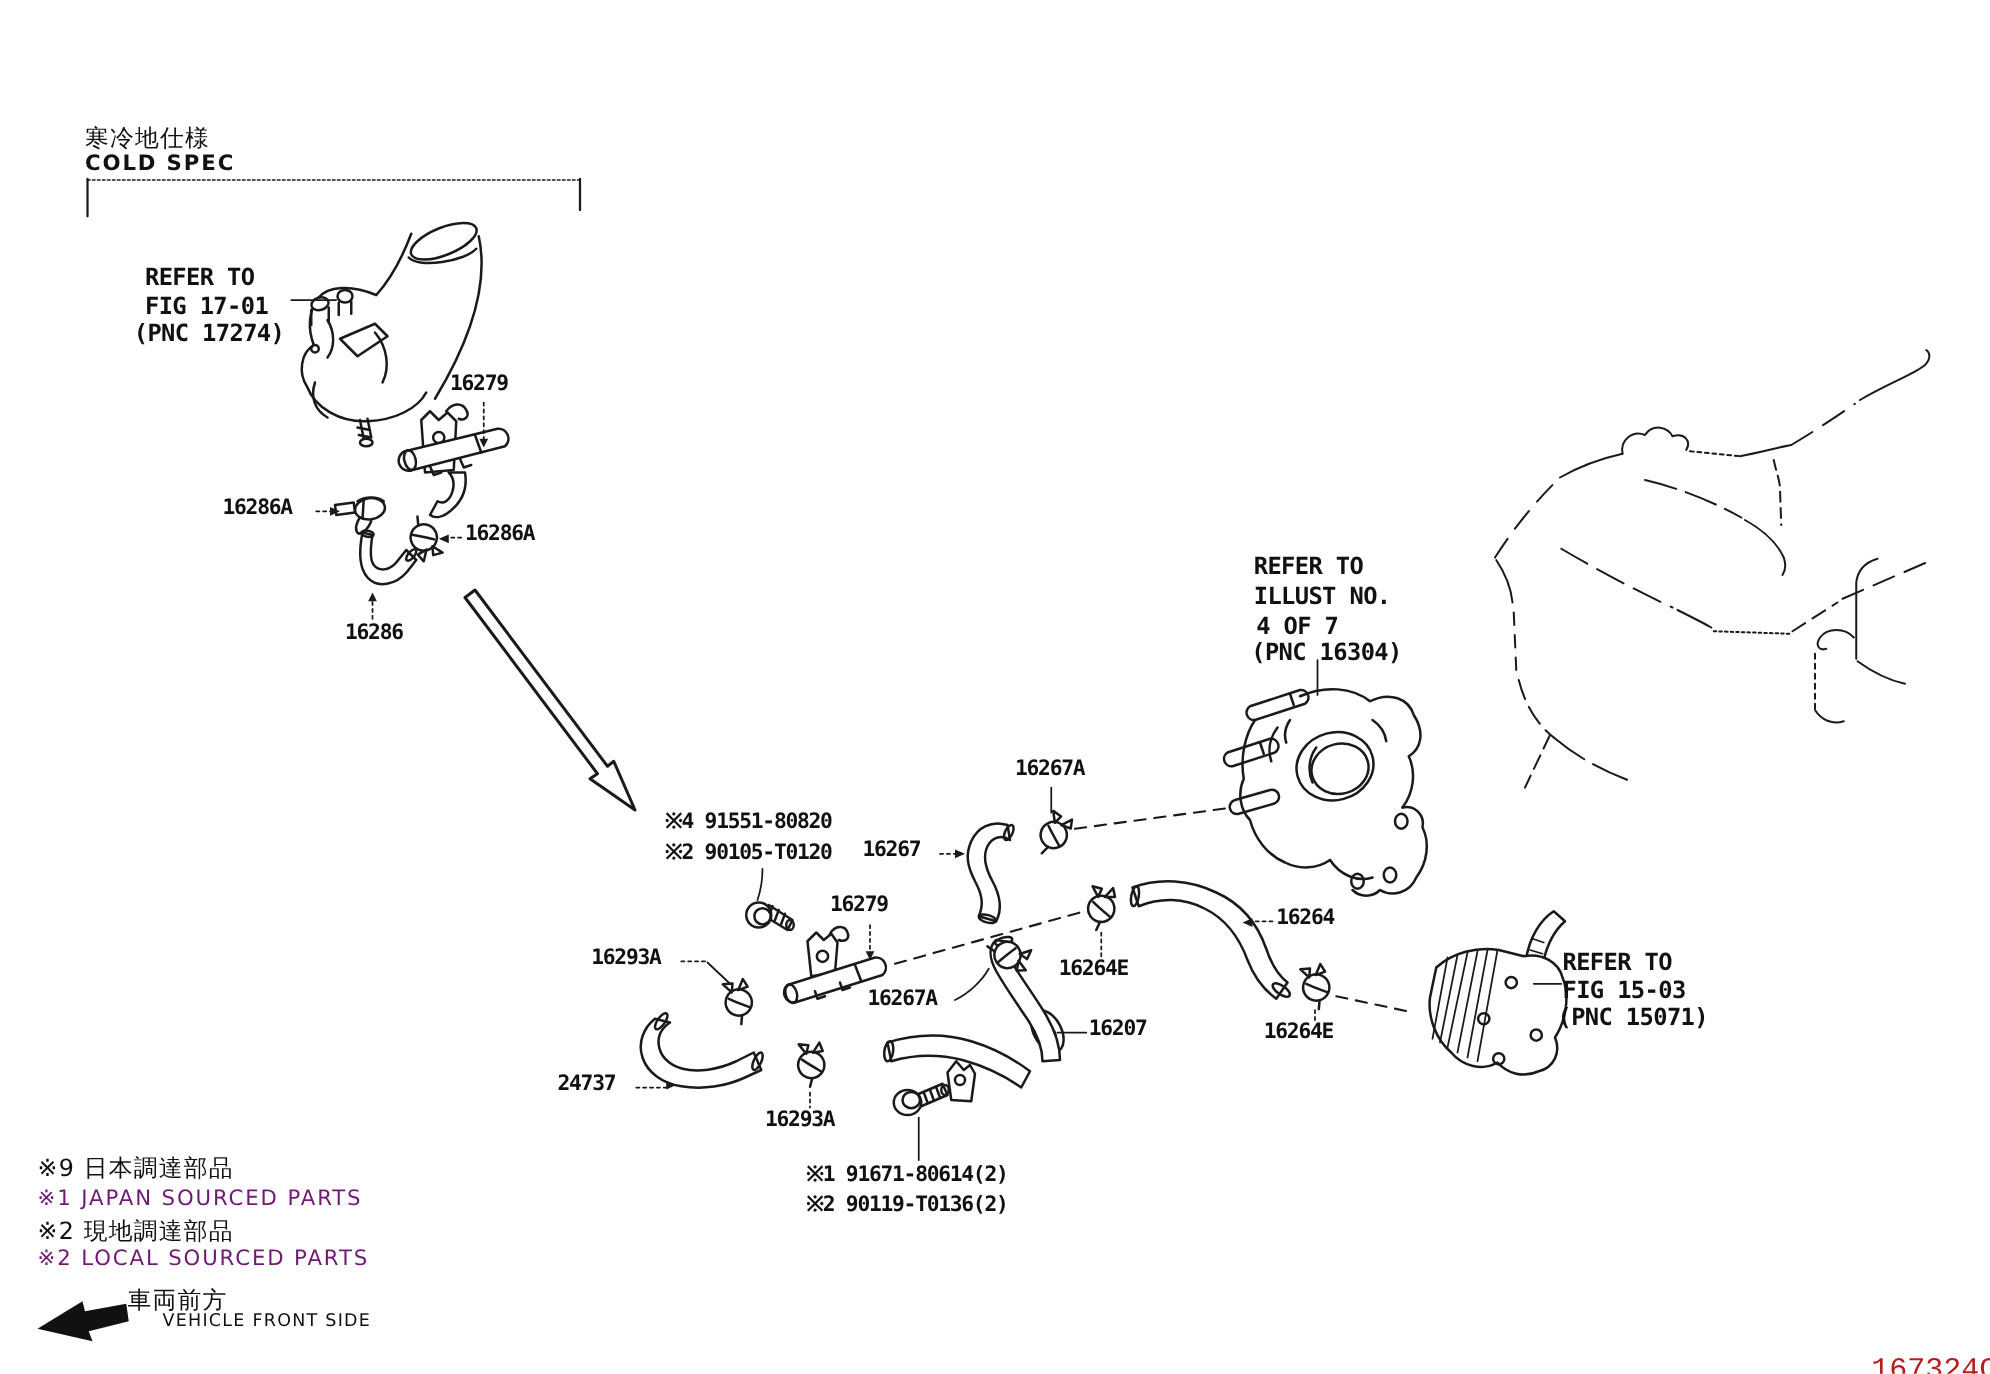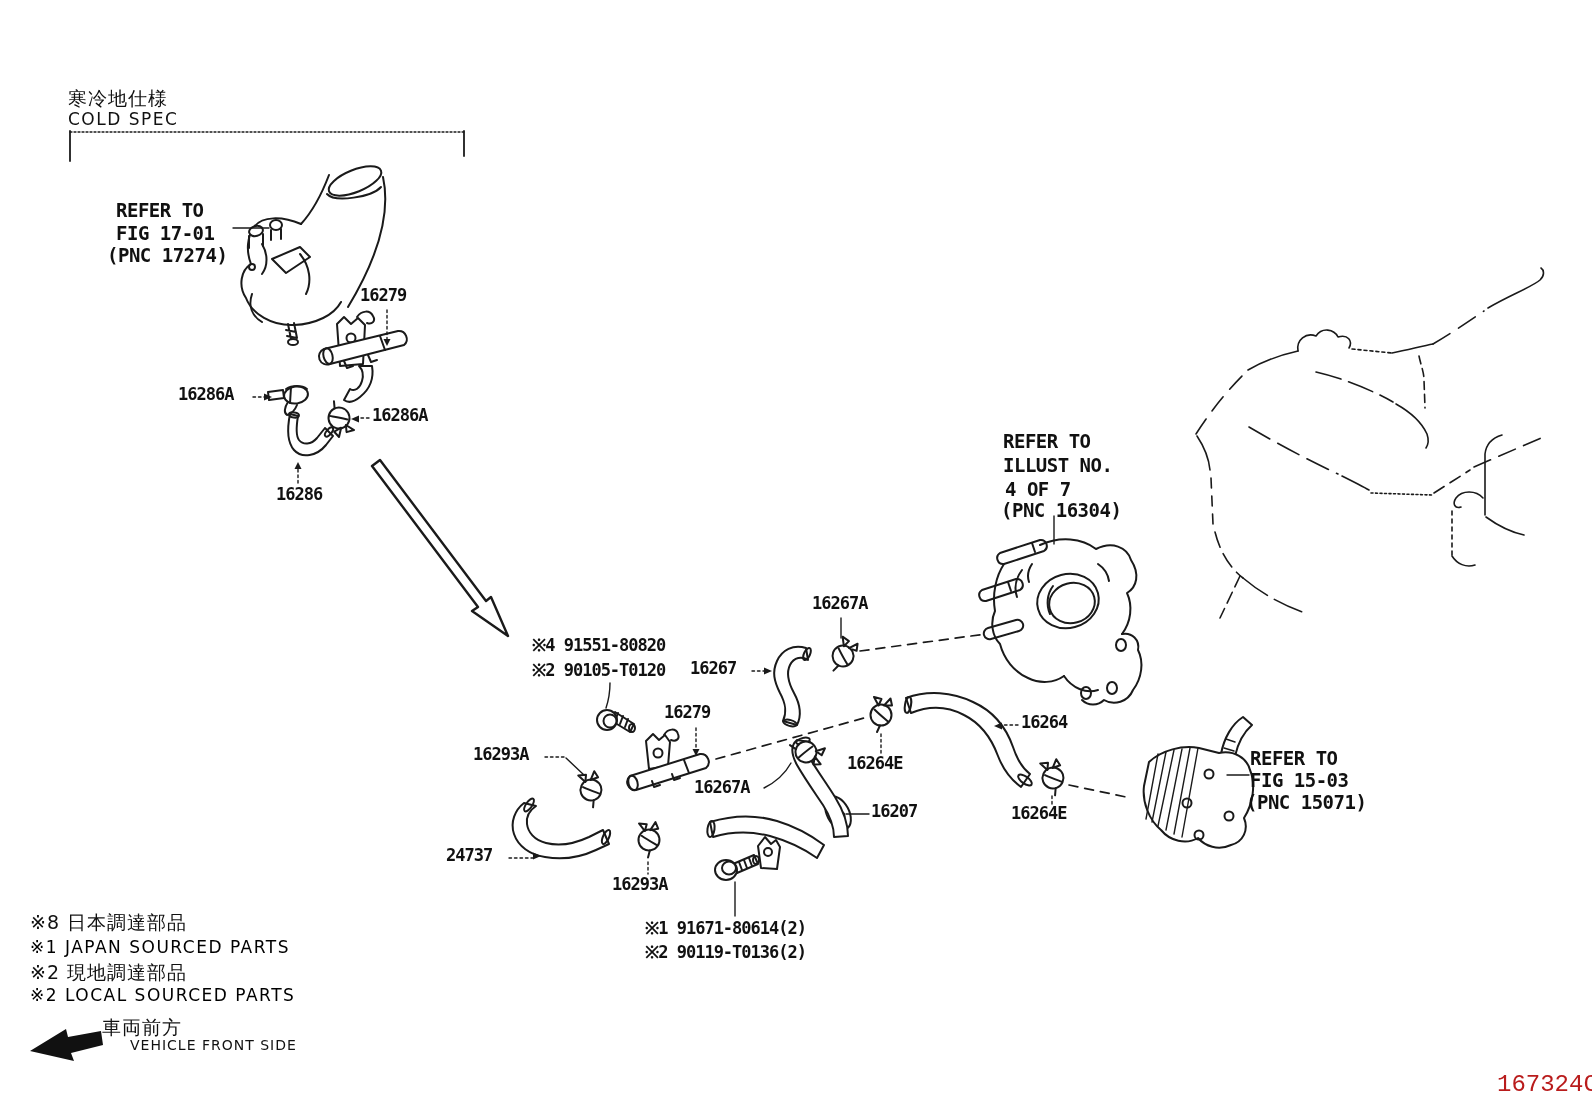--- a/index.html
+++ b/index.html
@@ -1,35 +1,35 @@
 <!DOCTYPE html>
 <html><head>
 <meta charset="utf-8">
 <style>
   html,body{margin:0;padding:0;}
   body{
     width:1592px;height:1099px;position:relative;background:#ffffff;
     font-family:"DejaVu Sans",sans-serif;color:#1a1a1a;overflow:hidden;
   }
-  #stage{position:absolute;left:0;top:4px;width:1592px;height:886px;}
+  #stage{position:absolute;left:0;top:16px;width:1592px;height:886px;}
   svg{position:absolute;left:0;top:0;}
   .pn{
     position:absolute;font-family:"DejaVu Sans Mono","Liberation Mono",monospace;
     font-weight:bold;font-size:17px;letter-spacing:-1px;line-height:1;
     white-space:nowrap;color:#111;
   }
   .refblk{
     position:absolute;font-family:"DejaVu Sans Mono","Liberation Mono",monospace;
     font-weight:bold;font-size:19px;letter-spacing:-0.5px;line-height:23px;
     white-space:pre;color:#111;
   }
   .note-jp{position:absolute;font-size:19px;letter-spacing:1px;white-space:nowrap;color:#111;}
-  .note-en{position:absolute;font-size:17px;letter-spacing:1.5px;white-space:nowrap;color:#000000;}
+  .note-en{position:absolute;font-size:17px;letter-spacing:1.5px;white-space:nowrap;color:#701a75;}
   .hdr-jp{position:absolute;font-size:19px;letter-spacing:1px;color:#111;}
-  .hdr-en{position:absolute;font-size:17px;letter-spacing:1.5px;color:#111;}
+  .hdr-en{position:absolute;font-size:17px;letter-spacing:1.5px;color:#111;font-weight:bold;}
   .front-en{position:absolute;font-size:14px;letter-spacing:1px;color:#111;margin-left:28px;}
   .code{position:absolute;font-family:Liberation Mono, monospace;
     font-size:24px;letter-spacing:0;color:#b91c1c;}
 </style>
 </head>
 <body>
 
 <div id="stage">
 
 <svg width="1592" height="1099" viewBox="0 0 1592 1099" fill="none" stroke="#1a1a1a" stroke-width="2" stroke-linecap="round" stroke-linejoin="round">
@@ -294,21 +294,21 @@
 <div class="pn" style="left:871px;top:799px;">16207</div>
 <div class="pn" style="left:446px;top:843px;">24737</div>
 <div class="pn" style="left:612px;top:872px;">16293A</div>
 <div class="pn" style="left:645px;top:916px;">※1 91671-80614(2)</div>
 <div class="pn" style="left:645px;top:940px;">※2 90119-T0136(2)</div>
 
 <div class="refblk" style="left:1250px;top:743px;">REFER TO</div>
 <div class="refblk" style="left:1250px;top:765px;">FIG 15-03</div>
 <div class="refblk" style="left:1246px;top:787px;">(PNC 15071)</div>
 
-<div class="note-jp" style="left:30px;top:906px;">※8 日本調達部品</div>
+<div class="note-jp" style="left:30px;top:906px;">※9 日本調達部品</div>
 <div class="note-en" style="left:30px;top:933px;">※1 JAPAN SOURCED PARTS</div>
 <div class="note-jp" style="left:30px;top:956px;">※2 現地調達部品</div>
 <div class="note-en" style="left:30px;top:981px;">※2 LOCAL SOURCED PARTS</div>
 
 <div class="note-jp" style="left:102px;top:1011px;">車両前方</div>
 <div class="front-en" style="left:102px;top:1033px;">VEHICLE FRONT SIDE</div>
 
 <div class="code" style="left:1497px;top:1067px;">167324C</div>
 
 </div>

